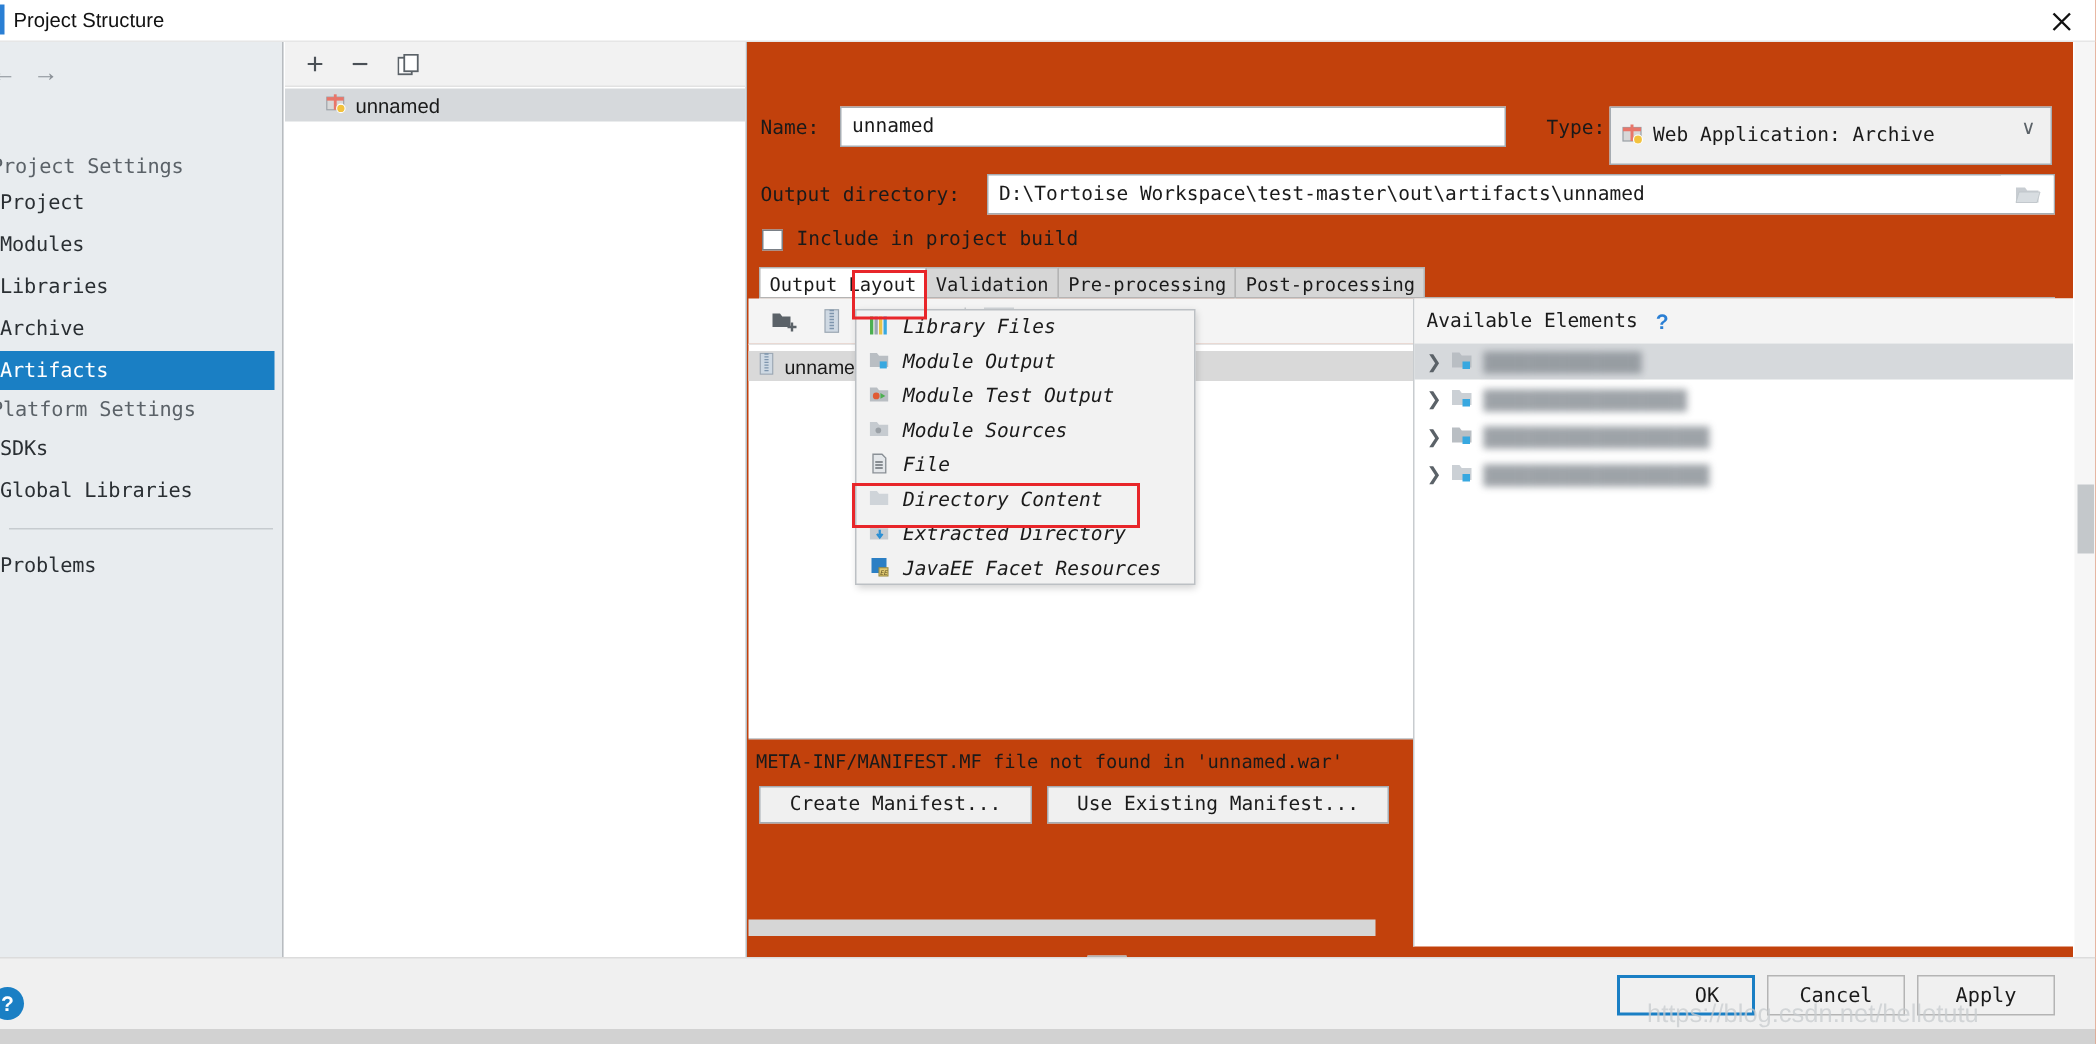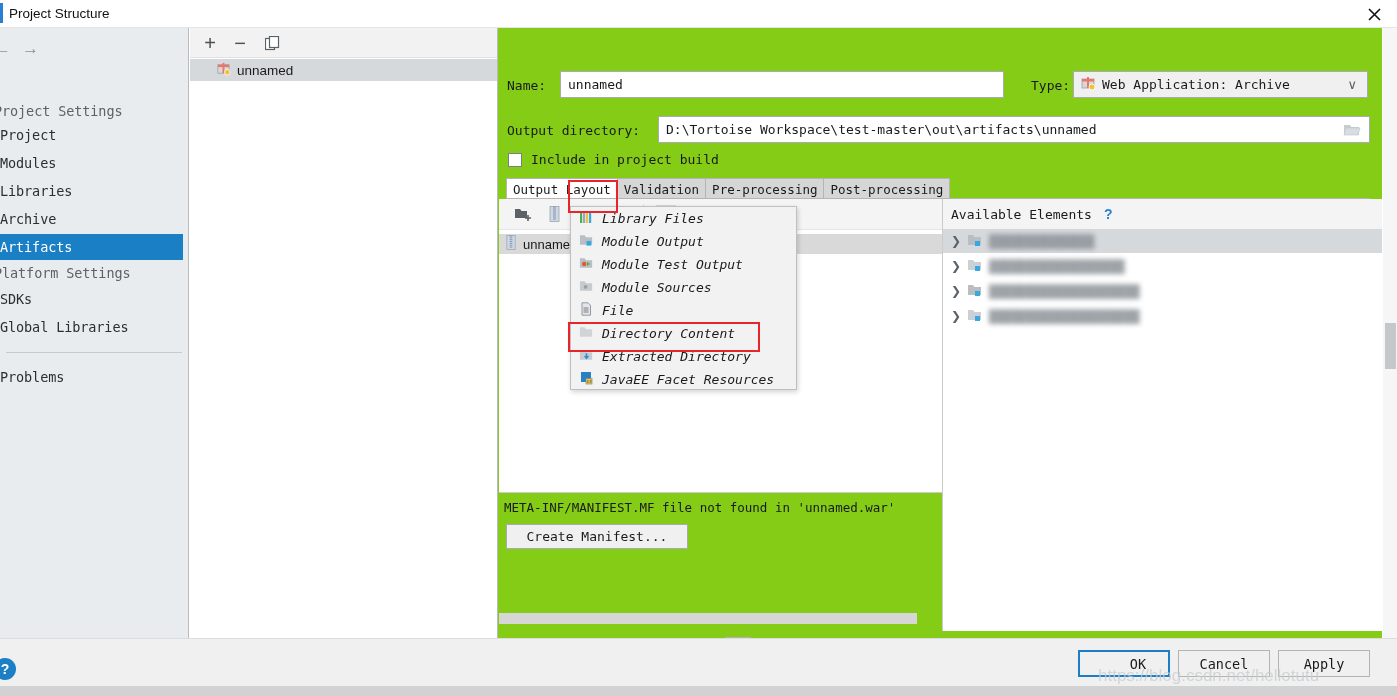--- a/index.html
+++ b/index.html
@@ -70,35 +70,35 @@
   #art-minus { left:38px; font-size:20px; color:#4a5056; line-height:20px; }
   #art-copy { left:70px; }
   #art-row {
     position:absolute; left:0; top:31px; width:307px; height:22px;
     background:#d6d9dc; display:flex; align-items:center; padding-left:26px; cursor:pointer;
   }
   #art-row-label { margin-left:6px; font-size:13.5px; color:#1a1a1a; font-family:"Liberation Sans",sans-serif; }
 
   
   #main {
-    position:absolute; left:498px; top:28px; width:884px; height:610px; background:#84cc16;
+    position:absolute; left:498px; top:28px; width:884px; height:610px; background:#c2410c;
   }
   .fld-label {
     position:absolute; font-family:"DejaVu Sans Mono", monospace; font-size:13px; color:#1a1a1a;
   }
 
   #name-label { left:9px; top:50px; }
   #name-input {
     position:absolute; left:62px; top:43px; width:444px; height:27px;
     border:1px solid #a6acb2; background:#ffffff;
     font-family:"DejaVu Sans Mono", monospace; font-size:13px; padding:0 7px; color:#1a1a1a;
   }
   #type-label { left:533px; top:50px; }
   #type-select {
-    position:absolute; left:575px; top:43px; width:295px; height:27px;
+    position:absolute; left:575px; top:43px; width:295px; height:39px;
     border:1px solid #a6acb2; background:#f0f0f0; display:flex; align-items:center;
     padding-left:6px; cursor:pointer;
   }
   #type-value { margin-left:6px; font-family:"DejaVu Sans Mono", monospace; font-size:13px; color:#1a1a1a; }
   #type-caret { position:absolute; right:10px; top:5px; color:#5b6268; font-size:13px; }
 
   #outdir-label { left:9px; top:95px; }
   #outdir-input {
     position:absolute; left:160px; top:88px; width:712px; height:27px;
     border:1px solid #a6acb2; background:#ffffff;
@@ -406,20 +406,23 @@
     </div>
   </div>
 
   <div id="ol-divider"></div>
 
   <div id="manifest-msg">META-INF/MANIFEST.MF file not found in 'unnamed.war'</div>
 
   <div class="mbtn" id="btn-create-manifest">
     <span>Create Manifest...</span>
   </div>
+  <div class="mbtn" id="btn-use-manifest">
+    <span>Use Existing Manifest...</span>
+  </div>
 
   <div id="hscroll"></div>
 
   <div id="show-content-row">
     <span class="cbox"></span>
     <span id="show-content-label">Show content of elements</span>
     <span id="show-content-dots">...</span>
   </div>
 
   <div id="avail-panel">

